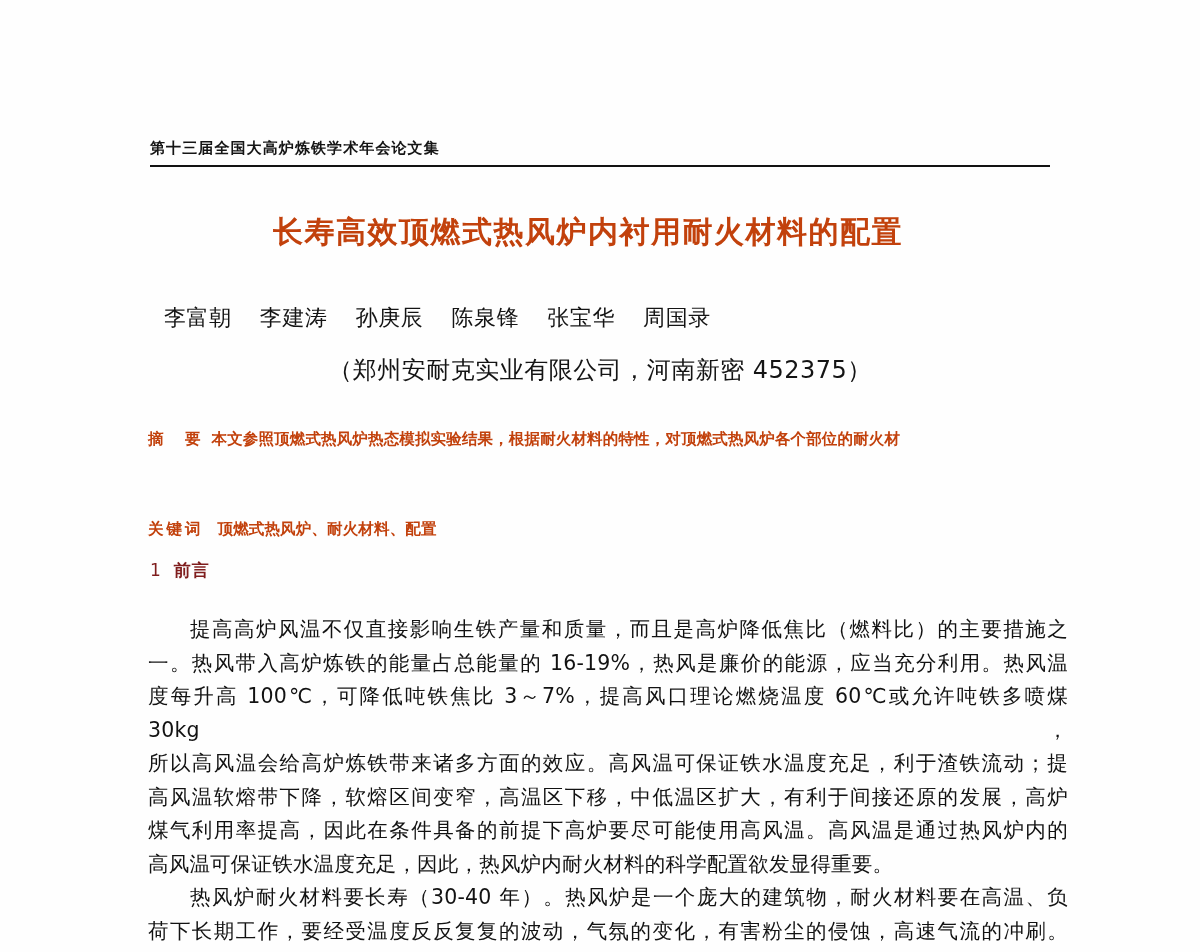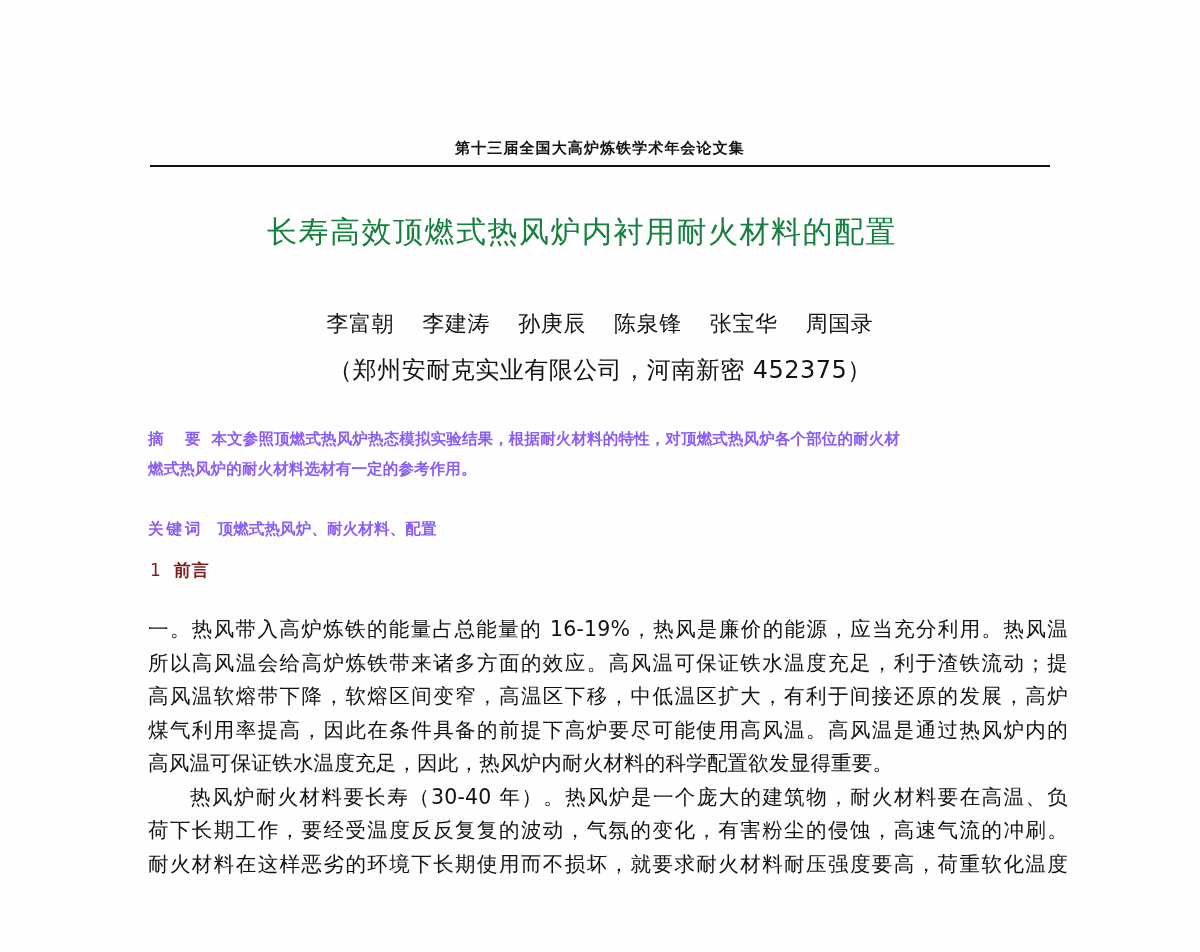--- a/index.html
+++ b/index.html
@@ -23,56 +23,54 @@
     background: #fefefe;
   }
   
   .header-area {
     position: absolute;
     left: 150px;
     top: 138px;
     width: 900px;
   }
   .header-title {
-    text-align: center;
     font-size: 15px;
     font-weight: bold;
     letter-spacing: 1.1px;
     color: #151515;
     line-height: 20px;
   }
   .header-rule {
     margin-top: 7px;
     border-top: 2.4px solid #121212;
     width: 100%;
   }
   
   .doc-title {
     position: absolute;
-    left: 132px;
+    left: 138px;
     top: 212px;
     width: 900px;
     text-align: center;
     font-size: 30px;
-    font-weight: normal;
+    font-weight: bold;
     letter-spacing: 1.5px;
-    color: #15803d;
+    color: #c2410c;
     line-height: 40px;
   }
   .authors {
     position: absolute;
     left: 150px;
     top: 302px;
     width: 900px;
-    text-align: center;
+    text-align: left;
     font-size: 22px;
     color: #141414;
     line-height: 32px;
     letter-spacing: 0.6px;
-    margin-top: 6px;
   }
   .authors .author {
     display: inline-block;
     margin: 0 14px;
   }
   .affiliation {
     position: absolute;
     left: 150px;
     top: 354px;
     width: 900px;
@@ -86,21 +84,21 @@
   .abstract-block {
     position: absolute;
     left: 148px;
     top: 424px;
     width: 920px;
   }
   .abstract-line,
   .keywords-line {
     font-size: 15.5px;
     font-weight: bold;
-    color: #8b5cf6;
+    color: #c2410c;
     line-height: 30px;
     letter-spacing: 0.15px;
     text-align: justify;
     font-style: italic;
   }
   .abstract-label,
   .keywords-label {
     font-weight: bold;
     letter-spacing: 3px;
     margin-right: 8px;
@@ -161,33 +159,34 @@
   <div class="doc-title">长寿高效顶燃式热风炉内衬用耐火材料的配置</div>
 
   <div class="authors">
     <span class="author">李富朝</span><span class="author">李建涛</span><span class="author">孙庚辰</span><span class="author">陈泉锋</span><span class="author">张宝华</span><span class="author">周国录</span>
   </div>
 
   <div class="affiliation">（郑州安耐克实业有限公司，河南新密 452375）</div>
 
   <div class="abstract-block">
     <div class="abstract-line"><span class="abstract-label">摘　要</span><span class="abstract-body">本文参照顶燃式热风炉热态模拟实验结果，根据耐火材料的特性，对顶燃式热风炉各个部位的耐火材</span></div>
-    <div class="abstract-line abstract-body">燃式热风炉的耐火材料选材有一定的参考作用。</div>
   </div>
 
   <div class="keywords-block">
     <div class="keywords-line"><span class="keywords-label">关键词</span><span class="keywords-body">顶燃式热风炉、耐火材料、配置</span></div>
   </div>
 
   <div class="section-heading">
     <span class="sec-num">1</span><span class="sec-name">前言</span>
   </div>
 
   <div class="body-text">
+    <div class="body-line indent stretch">提高高炉风温不仅直接影响生铁产量和质量，而且是高炉降低焦比（燃料比）的主要措施之</div>
     <div class="body-line stretch">一。热风带入高炉炼铁的能量占总能量的 16-19%，热风是廉价的能源，应当充分利用。热风温</div>
+    <div class="body-line stretch">度每升高 100℃，可降低吨铁焦比 3～7%，提高风口理论燃烧温度 60℃或允许吨铁多喷煤 30kg，</div>
     <div class="body-line stretch">所以高风温会给高炉炼铁带来诸多方面的效应。高风温可保证铁水温度充足，利于渣铁流动；提</div>
     <div class="body-line stretch">高风温软熔带下降，软熔区间变窄，高温区下移，中低温区扩大，有利于间接还原的发展，高炉</div>
     <div class="body-line stretch">煤气利用率提高，因此在条件具备的前提下高炉要尽可能使用高风温。高风温是通过热风炉内的</div>
     <div class="body-line">高风温可保证铁水温度充足，因此，热风炉内耐火材料的科学配置欲发显得重要。</div>
     <div class="body-line indent stretch">热风炉耐火材料要长寿（30-40 年）。热风炉是一个庞大的建筑物，耐火材料要在高温、负</div>
     <div class="body-line stretch">荷下长期工作，要经受温度反反复复的波动，气氛的变化，有害粉尘的侵蚀，高速气流的冲刷。</div>
     <div class="body-line stretch">耐火材料在这样恶劣的环境下长期使用而不损坏，就要求耐火材料耐压强度要高，荷重软化温度</div>
   </div>
 
 </div>

